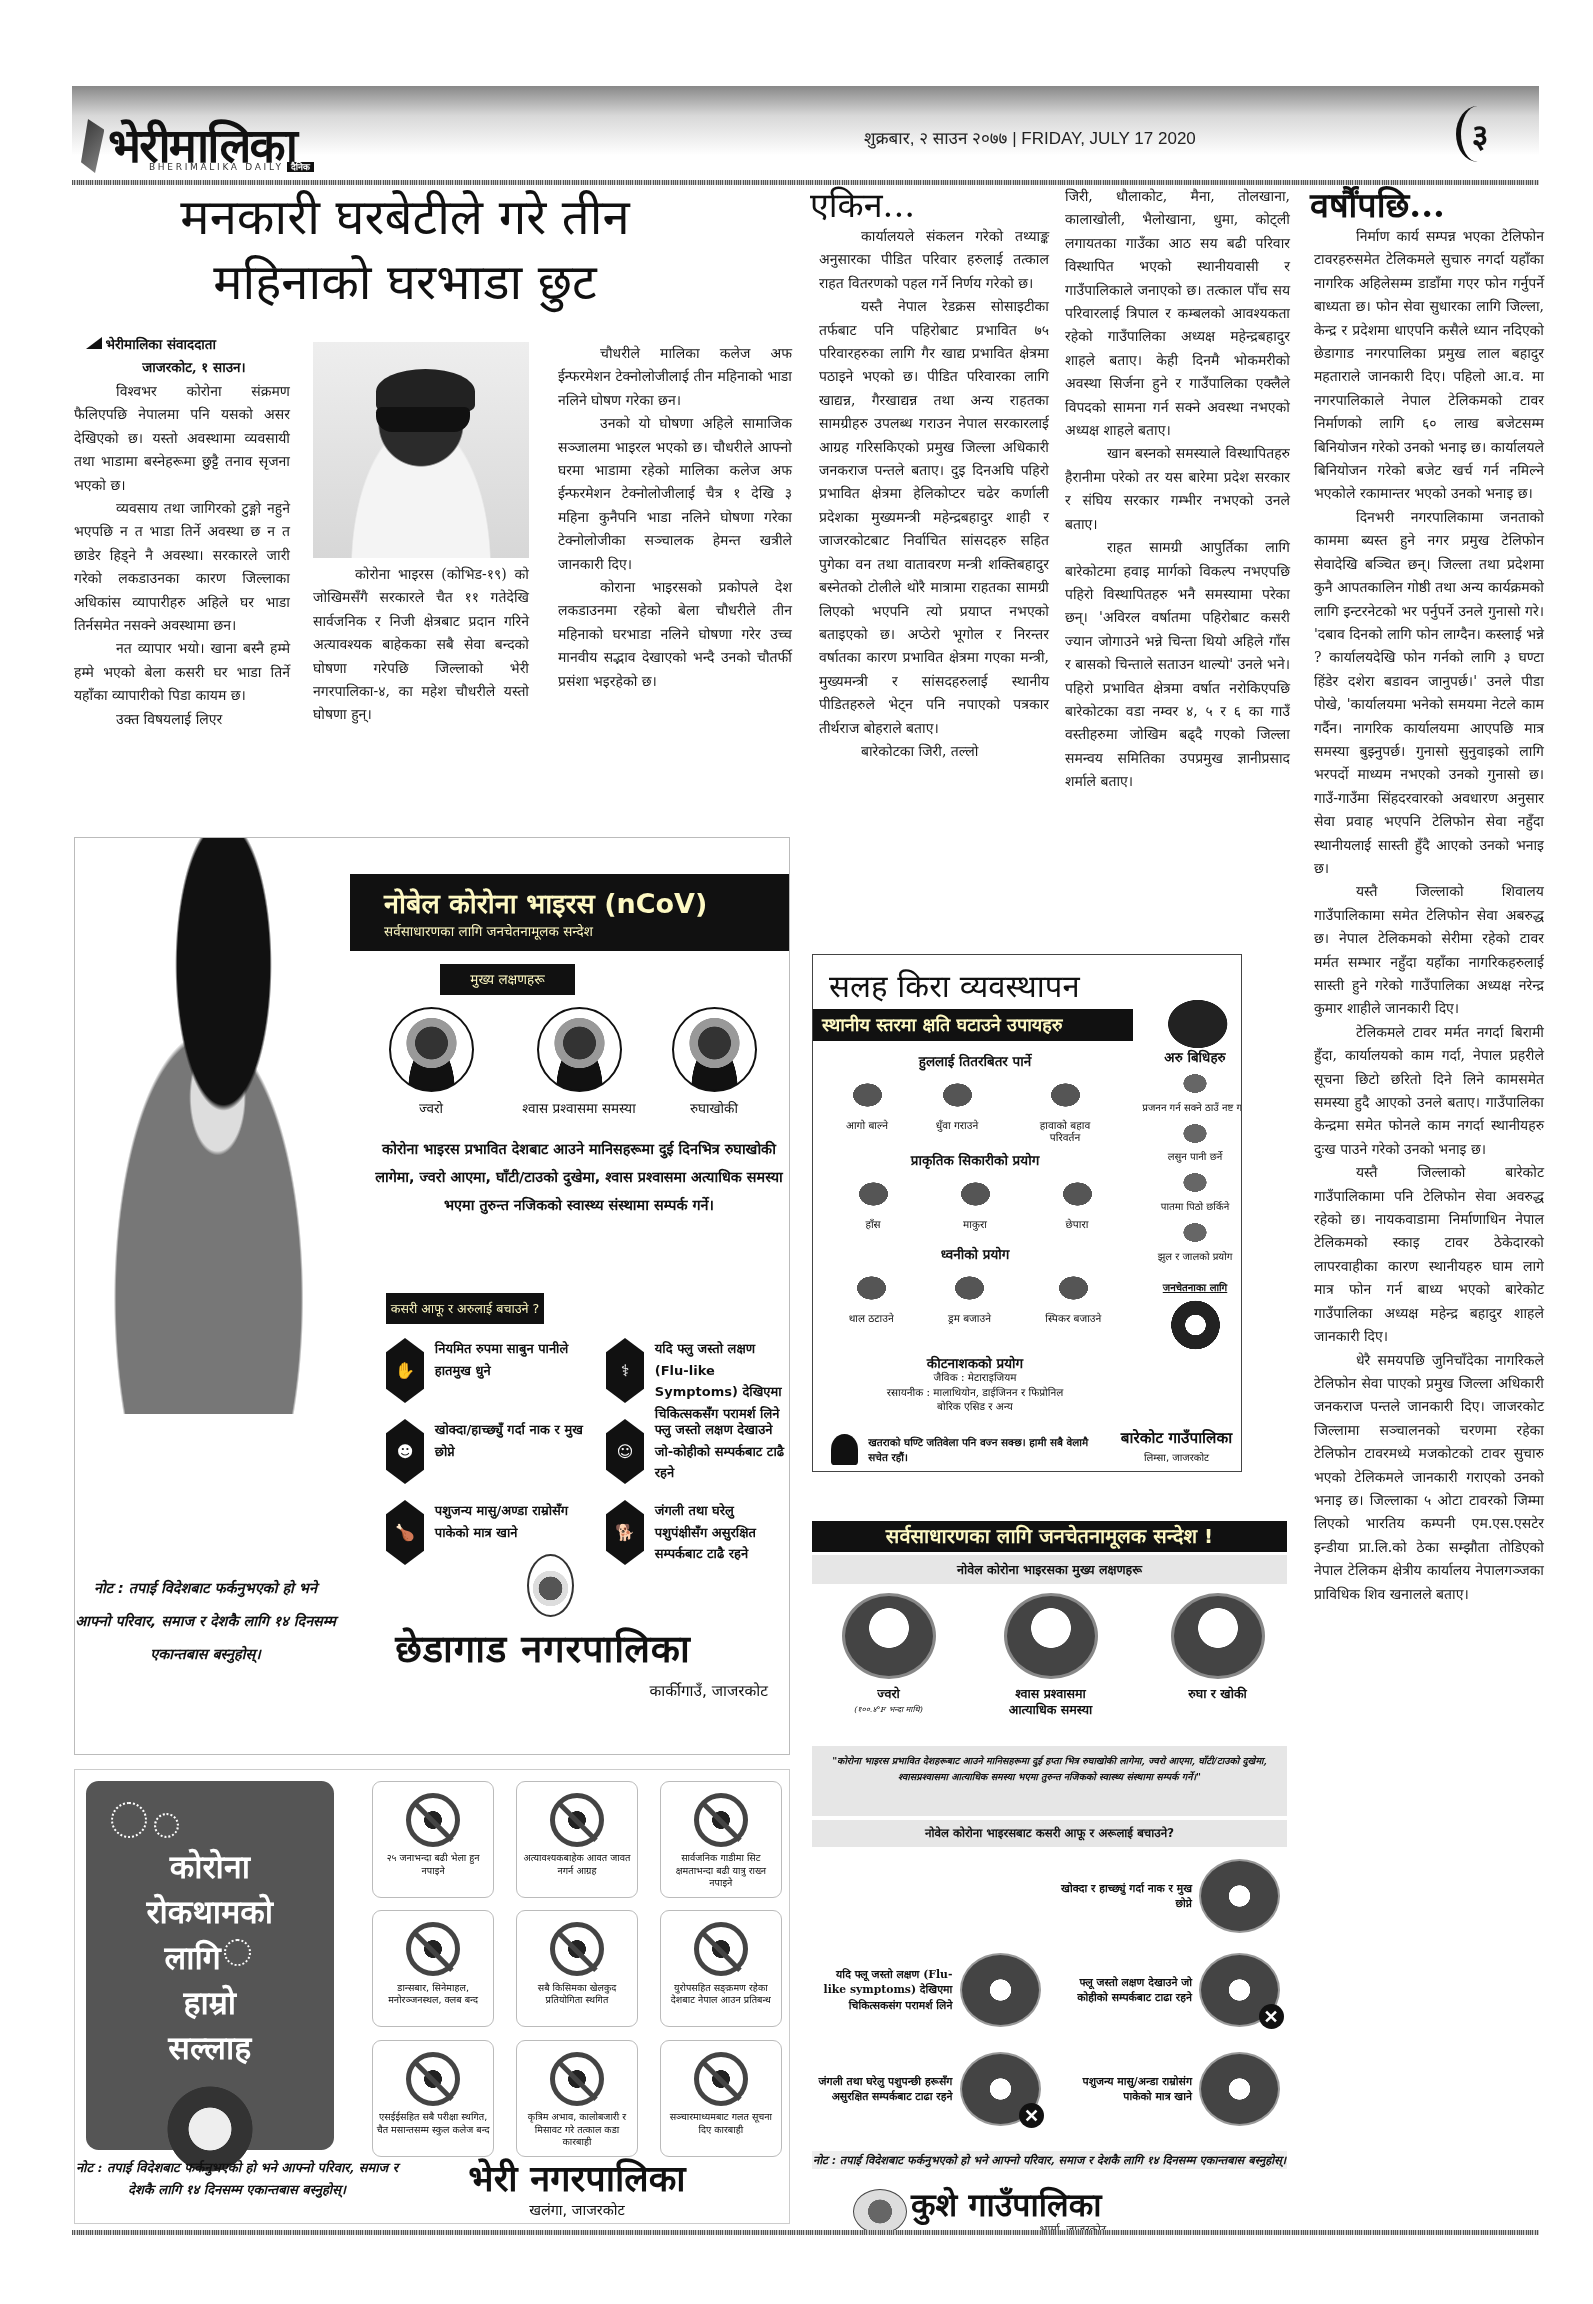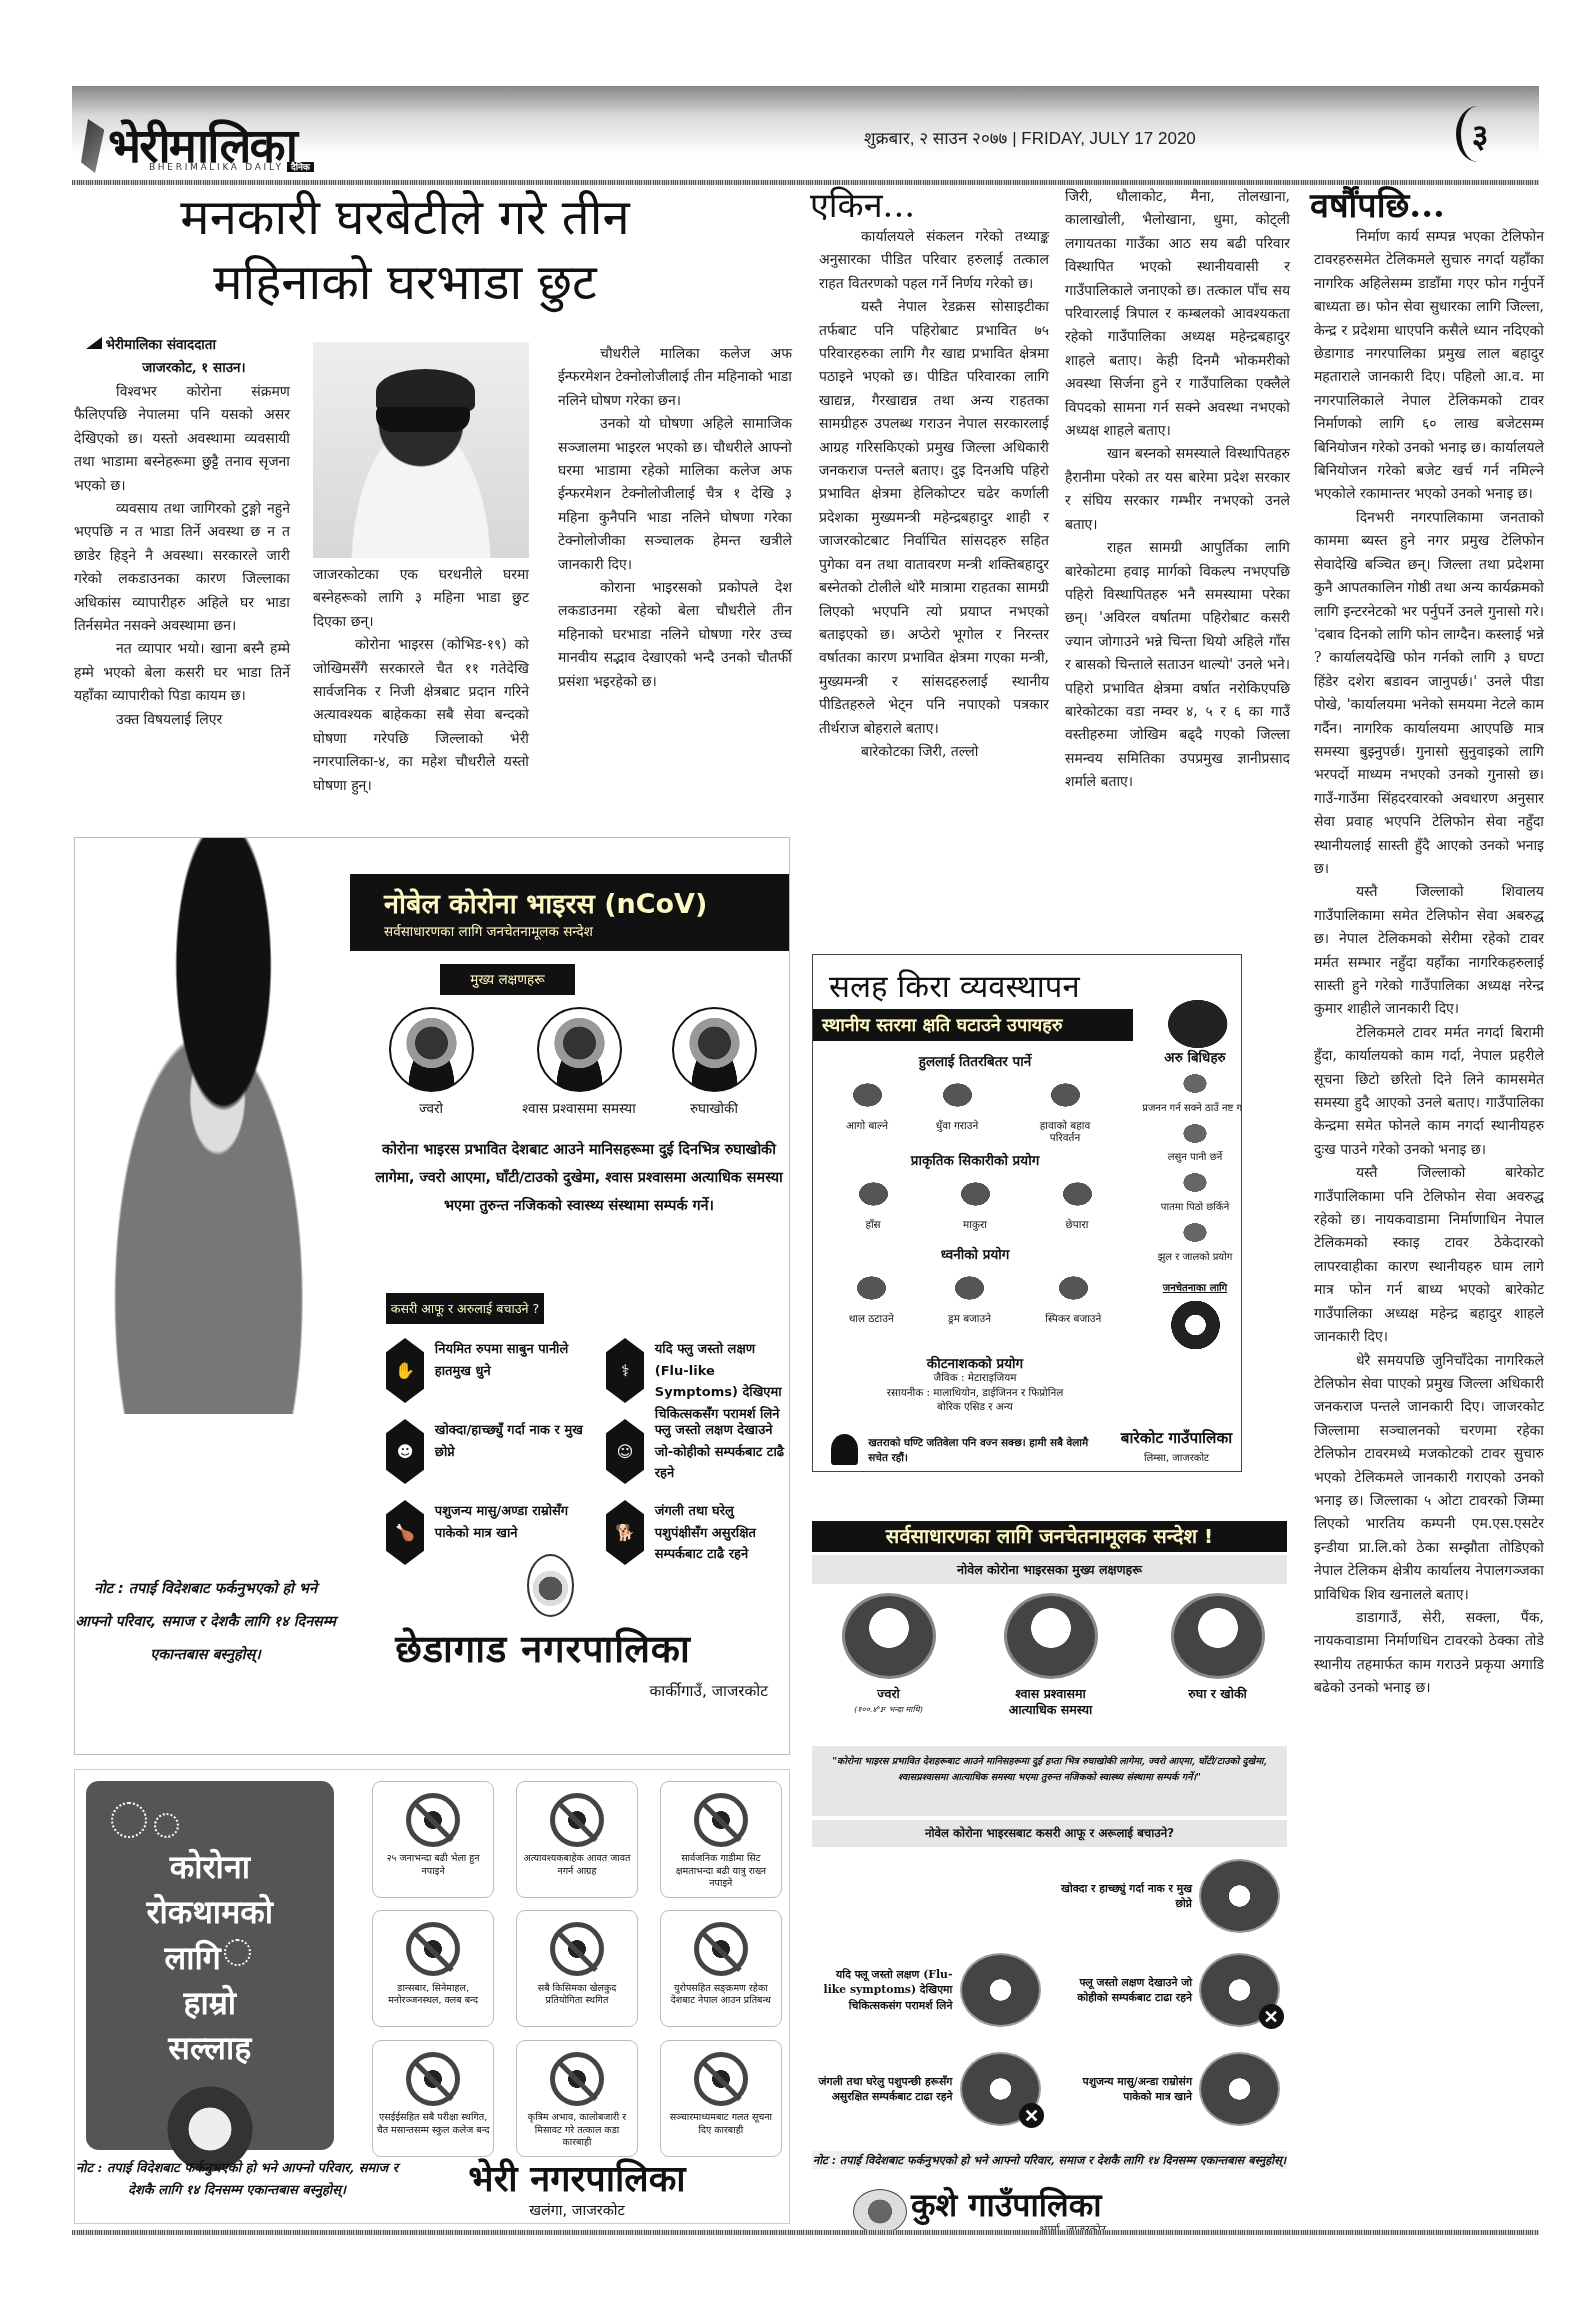--- a/index.html
+++ b/index.html
@@ -141,21 +141,20 @@
   <p>विश्वभर कोरोना संक्रमण फैलिएपछि नेपालमा पनि यसको असर देखिएको छ। यस्तो अवस्थामा व्यवसायी तथा भाडामा बस्नेहरूमा छुट्टै तनाव सृजना भएको छ।</p>
   <p>व्यवसाय तथा जागिरको टुङ्गो नहुने भएपछि न त भाडा तिर्ने अवस्था छ न त छाडेर हिड्ने नै अवस्था। सरकारले जारी गरेको लकडाउनका कारण जिल्लाका अधिकांस व्यापारीहरु अहिले घर भाडा तिर्नसमेत नसक्ने अवस्थामा छन।</p>
   <p>नत व्यापार भयो। खाना बस्नै हम्मे हम्मे भएको बेला कसरी घर भाडा तिर्ने यहाँका व्यापारीको पिडा कायम छ।</p>
   <p>उक्त विषयलाई लिएर</p>
 </div>
 <div id="photo" class="abs">
   <div class="hair"></div>
   <div class="glasses"></div>
 </div>
 <div id="col2" class="abs col">
-  <p class="noind">जाजरकोटका एक घरधनीले घरमा बस्नेहरूको लागि ३ महिना भाडा छुट दिएका छन्।</p>
   <p>कोरोना भाइरस (कोभिड-१९) को जोखिमसँगै सरकारले चैत ११ गतेदेखि सार्वजनिक र निजी क्षेत्रबाट प्रदान गरिने अत्यावश्यक बाहेकका सबै सेवा बन्दको घोषणा गरेपछि जिल्लाको भेरी नगरपालिका-४, का महेश चौधरीले यस्तो घोषणा हुन्।</p>
 </div>
 <div id="col3" class="abs col">
   <p>चौधरीले मालिका कलेज अफ ईन्फरमेशन टेक्नोलोजीलाई तीन महिनाको भाडा नलिने घोषण गरेका छन।</p>
   <p>उनको यो घोषणा अहिले सामाजिक सञ्जालमा भाइरल भएको छ। चौधरीले आफ्नो घरमा भाडामा रहेको मालिका कलेज अफ ईन्फरमेशन टेक्नोलोजीलाई चैत्र १ देखि ३ महिना कुनैपनि भाडा नलिने घोषणा गरेका टेक्नोलोजीका सञ्चालक हेमन्त खत्रीले जानकारी दिए।</p>
   <p>कोराना भाइरसको प्रकोपले देश लकडाउनमा रहेको बेला चौधरीले तीन महिनाको घरभाडा नलिने घोषणा गरेर उच्च मानवीय सद्भाव देखाएको भन्दै उनको चौतर्फी प्रसंशा भइरहेको छ।</p>
 </div>
 
 <div id="kicker1" class="abs">एकिन...</div>
 <div id="col4" class="abs col">
@@ -170,21 +169,20 @@
 </div>
 
 <div id="kicker2" class="abs">वर्षौंपछि...</div>
 <div id="col6" class="abs col">
   <p>निर्माण कार्य सम्पन्न भएका टेलिफोन टावरहरुसमेत टेलिकमले सुचारु नगर्दा यहाँका नागरिक अहिलेसम्म डाडाँमा गएर फोन गर्नुपर्ने बाध्यता छ। फोन सेवा सुधारका लागि जिल्ला, केन्द्र र प्रदेशमा धाएपनि कसैले ध्यान नदिएको छेडागाड नगरपालिका प्रमुख लाल बहादुर महताराले जानकारी दिए। पहिलो आ.व. मा नगरपालिकाले नेपाल टेलिकमको टावर निर्माणको लागि ६० लाख बजेटसम्म बिनियोजन गरेको उनको भनाइ छ। कार्यालयले बिनियोजन गरेको बजेट खर्च गर्न नमिल्ने भएकोले रकामान्तर भएको उनको भनाइ छ।</p>
   <p>दिनभरी नगरपालिकामा जनताको काममा ब्यस्त हुने नगर प्रमुख टेलिफोन सेवादेखि बञ्चित छन्। जिल्ला तथा प्रदेशमा कुनै आपतकालिन गोष्ठी तथा अन्य कार्यक्रमको लागि इन्टरनेटको भर पर्नुपर्ने उनले गुनासो गरे। 'दबाव दिनको लागि फोन लाग्दैन। कस्लाई भन्ने ? कार्यालयदेखि फोन गर्नको लागि ३ घण्टा हिंडेर दशेरा बडावन जानुपर्छ।' उनले पीडा पोखे, 'कार्यालयमा भनेको समयमा नेटले काम गर्दैन। नागरिक कार्यालयमा आएपछि मात्र समस्या बुझ्नुपर्छ। गुनासो सुनुवाइको लागि भरपर्दो माध्यम नभएको उनको गुनासो छ। गाउँ-गाउँमा सिंहदरवारको अवधारण अनुसार सेवा प्रवाह भएपनि टेलिफोन सेवा नहुँदा स्थानीयलाई सास्ती हुँदै आएको उनको भनाइ छ।</p>
   <p>यस्तै जिल्लाको शिवालय गाउँपालिकामा समेत टेलिफोन सेवा अबरुद्ध छ। नेपाल टेलिकमको सेरीमा रहेको टावर मर्मत सम्भार नहुँदा यहाँका नागरिकहरुलाई सास्ती हुने गरेको गाउँपालिका अध्यक्ष नरेन्द्र कुमार शाहीले जानकारी दिए।</p>
   <p>टेलिकमले टावर मर्मत नगर्दा बिरामी हुँदा, कार्यालयको काम गर्दा, नेपाल प्रहरीले सूचना छिटो छरितो दिने लिने कामसमेत समस्या हुदै आएको उनले बताए। गाउँपालिका केन्द्रमा समेत फोनले काम नगर्दा स्थानीयहरु दुःख पाउने गरेको उनको भनाइ छ।</p>
   <p>यस्तै जिल्लाको बारेकोट गाउँपालिकामा पनि टेलिफोन सेवा अवरुद्ध रहेको छ। नायकवाडामा निर्माणाधिन नेपाल टेलिकमको स्काइ टावर ठेकेदारको लापरवाहीका कारण स्थानीयहरु घाम लागे मात्र फोन गर्न बाध्य भएको बारेकोट गाउँपालिका अध्यक्ष महेन्द्र बहादुर शाहले जानकारी दिए।</p>
   <p>धेरै समयपछि जुनिचाँदेका नागरिकले टेलिफोन सेवा पाएको प्रमुख जिल्ला अधिकारी जनकराज पन्तले जानकारी दिए। जाजरकोट जिल्लामा सञ्चालनको चरणमा रहेका टेलिफोन टावरमध्ये मजकोटको टावर सुचारु भएको टेलिकमले जानकारी गराएको उनको भनाइ छ। जिल्लाका ५ ओटा टावरको जिम्मा लिएको भारतिय कम्पनी एम.एस.एसटेर इन्डीया प्रा.लि.को ठेका सम्झौता तोडिएको नेपाल टेलिकम क्षेत्रीय कार्यालय नेपालगञ्जका प्राविधिक शिव खनालले बताए।</p>
-  <p>डाडागाउँ, सेरी, सक्ला, पैंक, नायकवाडामा निर्माणधिन टावरको ठेक्का तोडे स्थानीय तहमार्फत काम गराउने प्रकृया अगाडि बढेको उनको भनाइ छ।</p>
 </div>
 
 <div id="ad-ncov" class="abs adbox">
   <div id="cough" class="abs"></div>
   <div id="ncov-title" class="abs blackbar">
     <div class="t">नोबेल कोरोना भाइरस (nCoV)</div>
     <div class="s">सर्वसाधारणका लागि जनचेतनामूलक सन्देश</div>
   </div>
   <div id="ncov-symhead" class="abs blackbar">मुख्य लक्षणहरू</div>
   <div class="abs symp" style="left:302px;top:169px;width:108px"><div class="circ"></div><span>ज्वरो</span></div>

